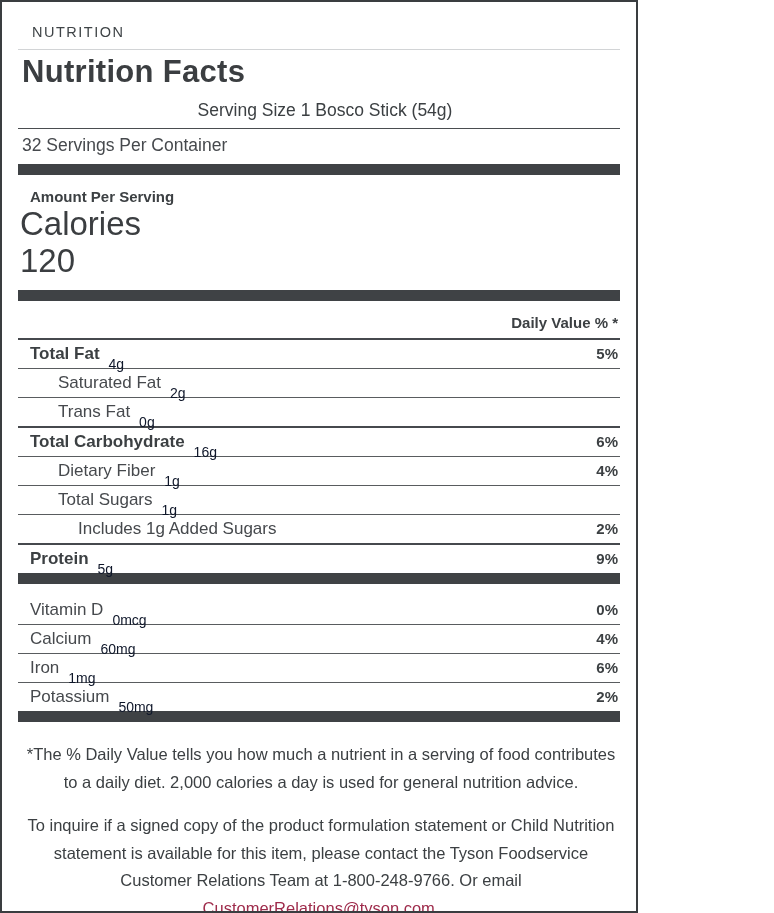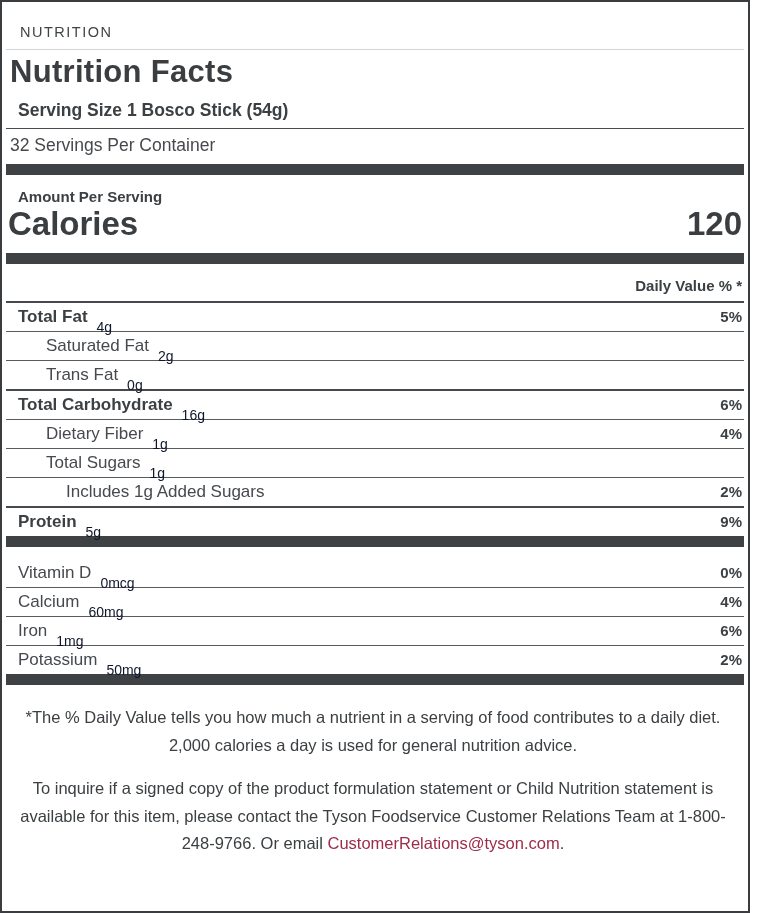--- a/index.html
+++ b/index.html
@@ -5,24 +5,24 @@
   * { box-sizing: border-box; }
   html, body {
     margin: 0; padding: 0;
     width: 774px; height: 913px;
     background: #ffffff;
     font-family: "Liberation Sans", sans-serif;
     color: #3c4043;
     overflow: hidden;
   }
   .frame {
-    width: 750px; height: 913px;
+    width: 638px; height: 913px;
     border: 2px solid #3a3d40;
     background: #fff;
-    padding: 0 4px;
+    padding: 0 16px;
     overflow: hidden;
   }
   .eyebrow {
     padding: 22px 0 9px 14px;
     font-size: 14.5px;
     letter-spacing: 1.5px;
     color: #3f4447;
   }
   .rule-light { border-top: 1px solid #d2d4d6; }
   .rule-dark  { border-top: 1px solid #4a4d50; }
@@ -30,42 +30,44 @@
     margin: 4px 0 2px;
     padding-left: 4px;
     font-size: 31px;
     font-weight: bold;
     letter-spacing: 0.3px;
     color: #3b3e41;
   }
   .serving-size {
     padding: 8px 0 7px 12px;
     font-size: 17.5px;
-    font-weight: bold;
+    font-weight: normal;
+    text-align: center;
   }
   .servings-per {
     padding: 6px 0 8px 4px;
     font-size: 17.5px;
     color: #46494d;
   }
   .bar { height: 11px; background: #3f4245; }
   .amount-per {
     margin: 13px 0 0 12px;
     font-size: 15px;
     font-weight: bold;
   }
   .calories-row {
     display: flex;
     justify-content: space-between;
     align-items: baseline;
     padding: 0 2px;
     font-size: 33px;
-    font-weight: bold;
+    font-weight: normal;
     line-height: 37px;
     color: #3b3e41;
+    flex-direction: column;
   }
   .bar-below-cal { margin-top: 11px; }
   .dv-header {
     padding: 13px 2px 7px 0;
     text-align: right;
     font-size: 15px;
     font-weight: bold;
   }
   .row {
     display: flex;

